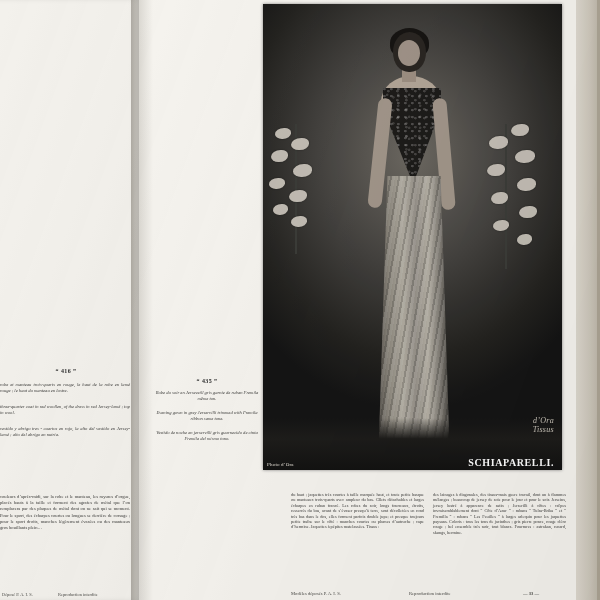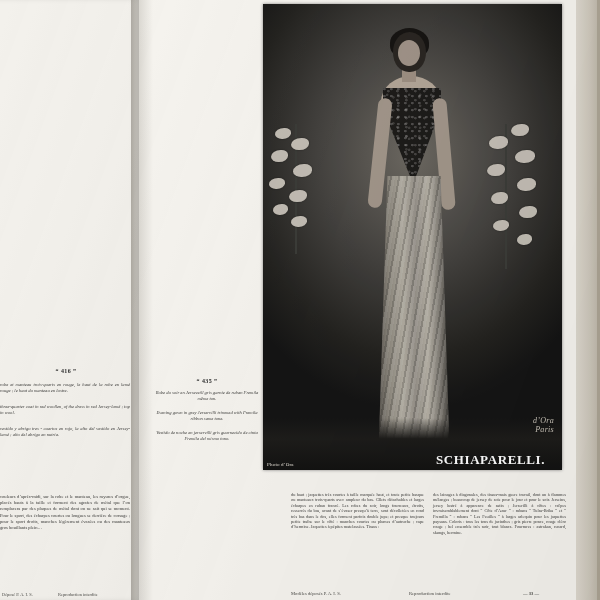--- a/index.html
+++ b/index.html
@@ -301,24 +301,24 @@
   .plate-credit {
     position: absolute;
     left: 4px;
     bottom: 3px;
     color: #e4dfd5;
     font-size: 5px;
     letter-spacing: 0.2px;
   }
   .designer {
     position: absolute;
-    right: 17px;
+    right: 8px;
     bottom: 2px;
     color: #ffffff;
-    font-size: 13px;
+    font-size: 10px;
     font-weight: bold;
     letter-spacing: 0.6px;
   }
 
   
   .rp-caption {
     position: absolute;
     left: 16px;
     top: 378px;
     width: 104px;
@@ -440,21 +440,21 @@
         <span class="face-shadow"></span>
         <span class="skirt">
             <span class="skirt-folds"></span>
           </span>
         <span class="train"></span>
       </div>
 
       <div class="floor"></div>
 
       <div class="plate-sig" style="white-space:pre-line;">d’Ora
-Paris</div>
+Tissus</div>
       <div class="plate-credit">Photo d’Ora</div>
       <div class="designer">SCHIAPARELLI.</div>
     </div>
 
     <div class="rp-caption">“ 435 ”</div>
     <div class="rp-cap-fr">Robe du soir en Jerseveill gris garnie de ruban Fremila même ton.</div>
     <div class="rp-cap-en">Evening gown in grey Jerservilli trimmed with Fremila ribbon same tone.</div>
     <div class="rp-cap-es">Vestido de noche en jerservilli gris guarnecido de cinta Fremila del mismo tono.</div>
 
     <div class="rp-cols">

